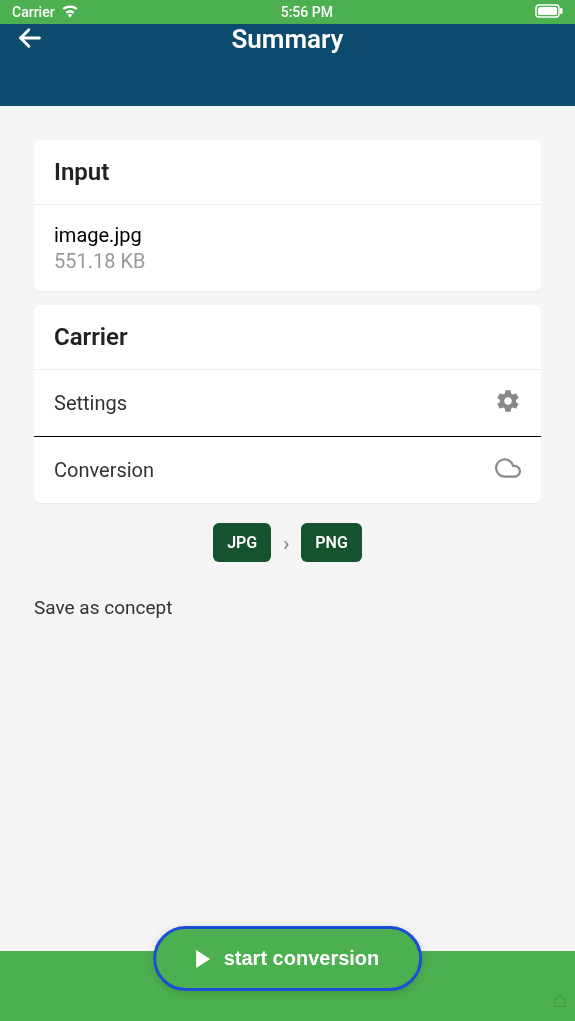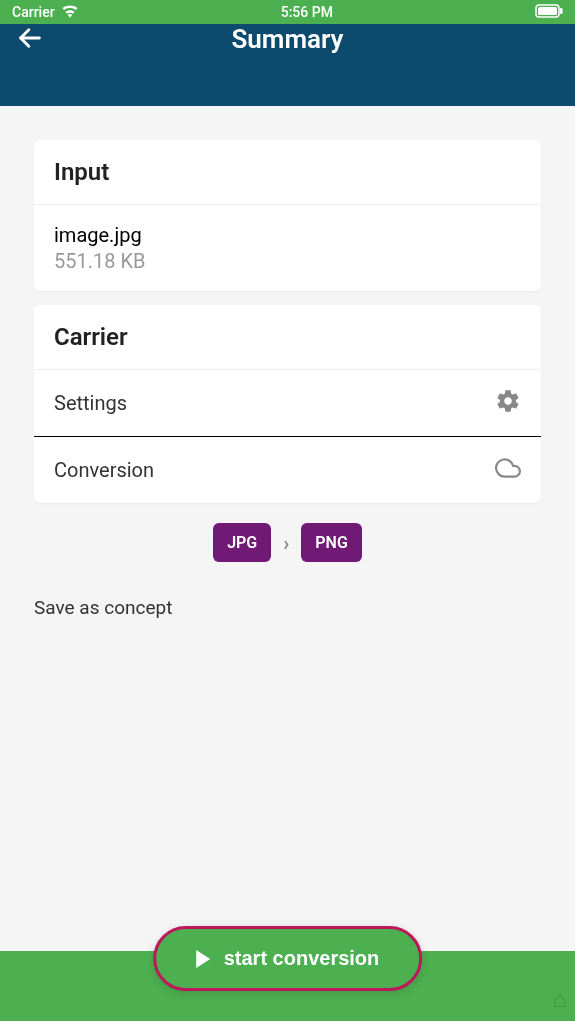--- a/index.html
+++ b/index.html
@@ -92,21 +92,21 @@
       color: #888;
     }
     .conversion-badges {
       display: flex;
       align-items: center;
       justify-content: center;
       gap: 12px;
       margin-top: 20px;
     }
     .badge {
-      background: #701a75;
+      background: #14532d;
       color: white;
       font-weight: 600;
       font-size: 16px;
       padding: 10px 14px;
       border-radius: 6px;
     }
     .badge-arrow {
       font-size: 20px;
       color: #888;
       font-weight: 600;
@@ -126,21 +126,21 @@
       height: 70px;
       background: #4caf50;
     }
     .start-button {
       position: absolute;
       left: 50%;
       bottom: 30px;
       transform: translateX(-50%);
       background: #4caf50;
       color: white;
-      border: 3px solid #be185d;
+      border: 3px solid #1d4ed8;
       border-radius: 40px;
       padding: 18px 40px;
       font-size: 20px;
       font-weight: 600;
       display: flex;
       align-items: center;
       gap: 14px;
       cursor: pointer;
       box-shadow: 0 2px 8px rgba(0,0,0,0.15);
     }

